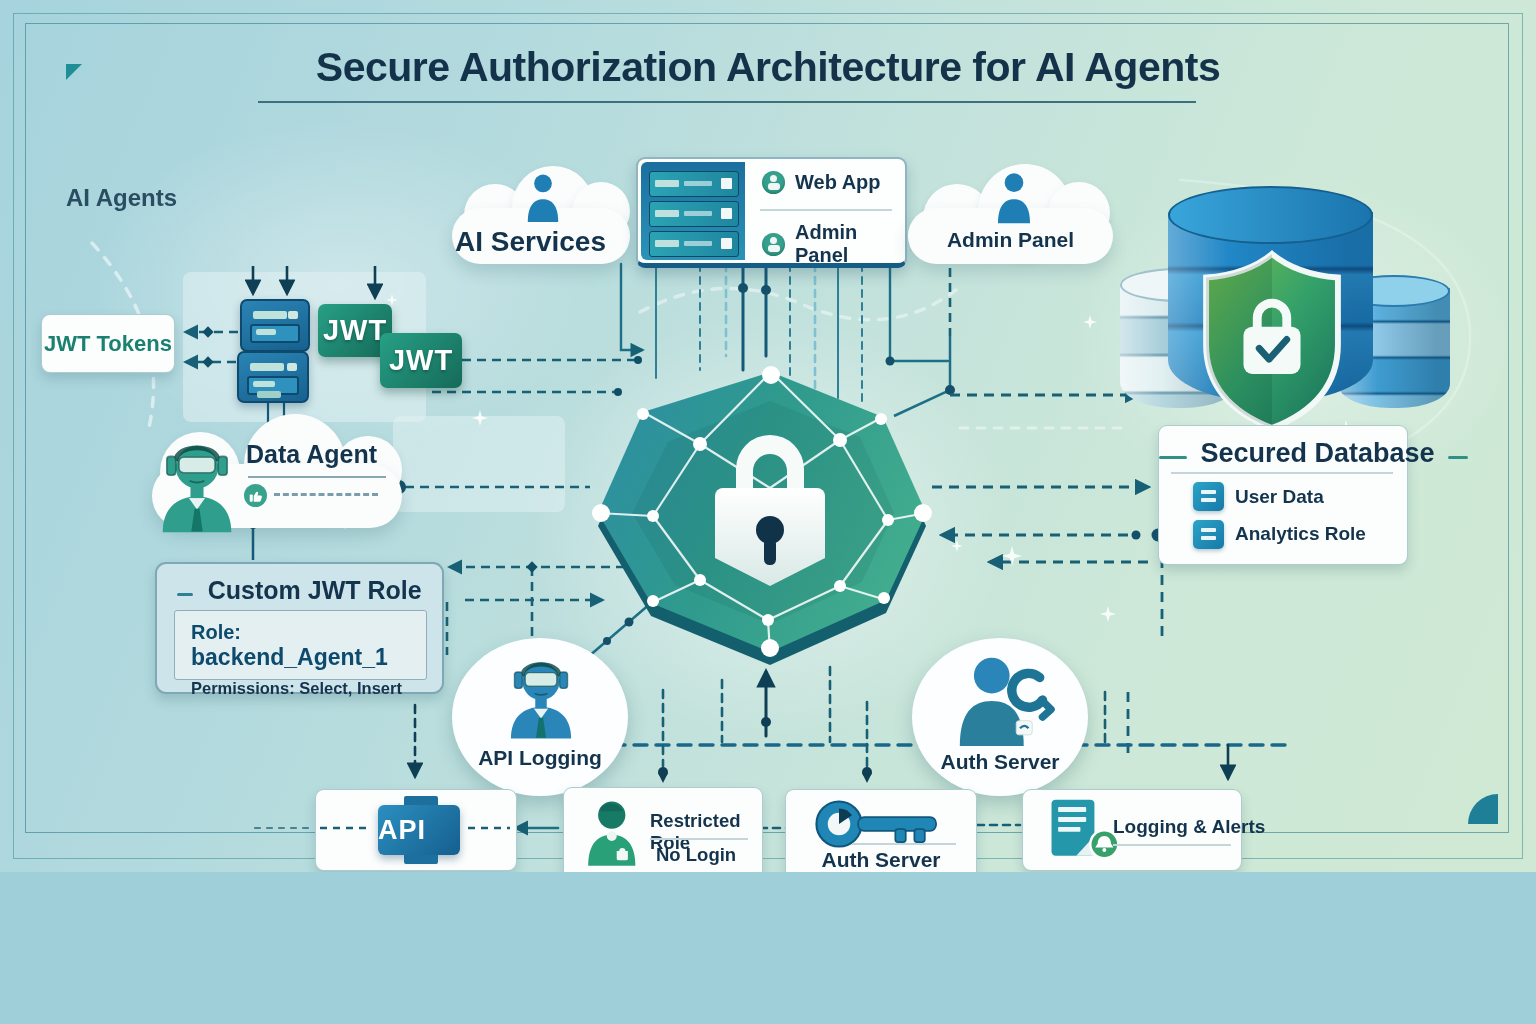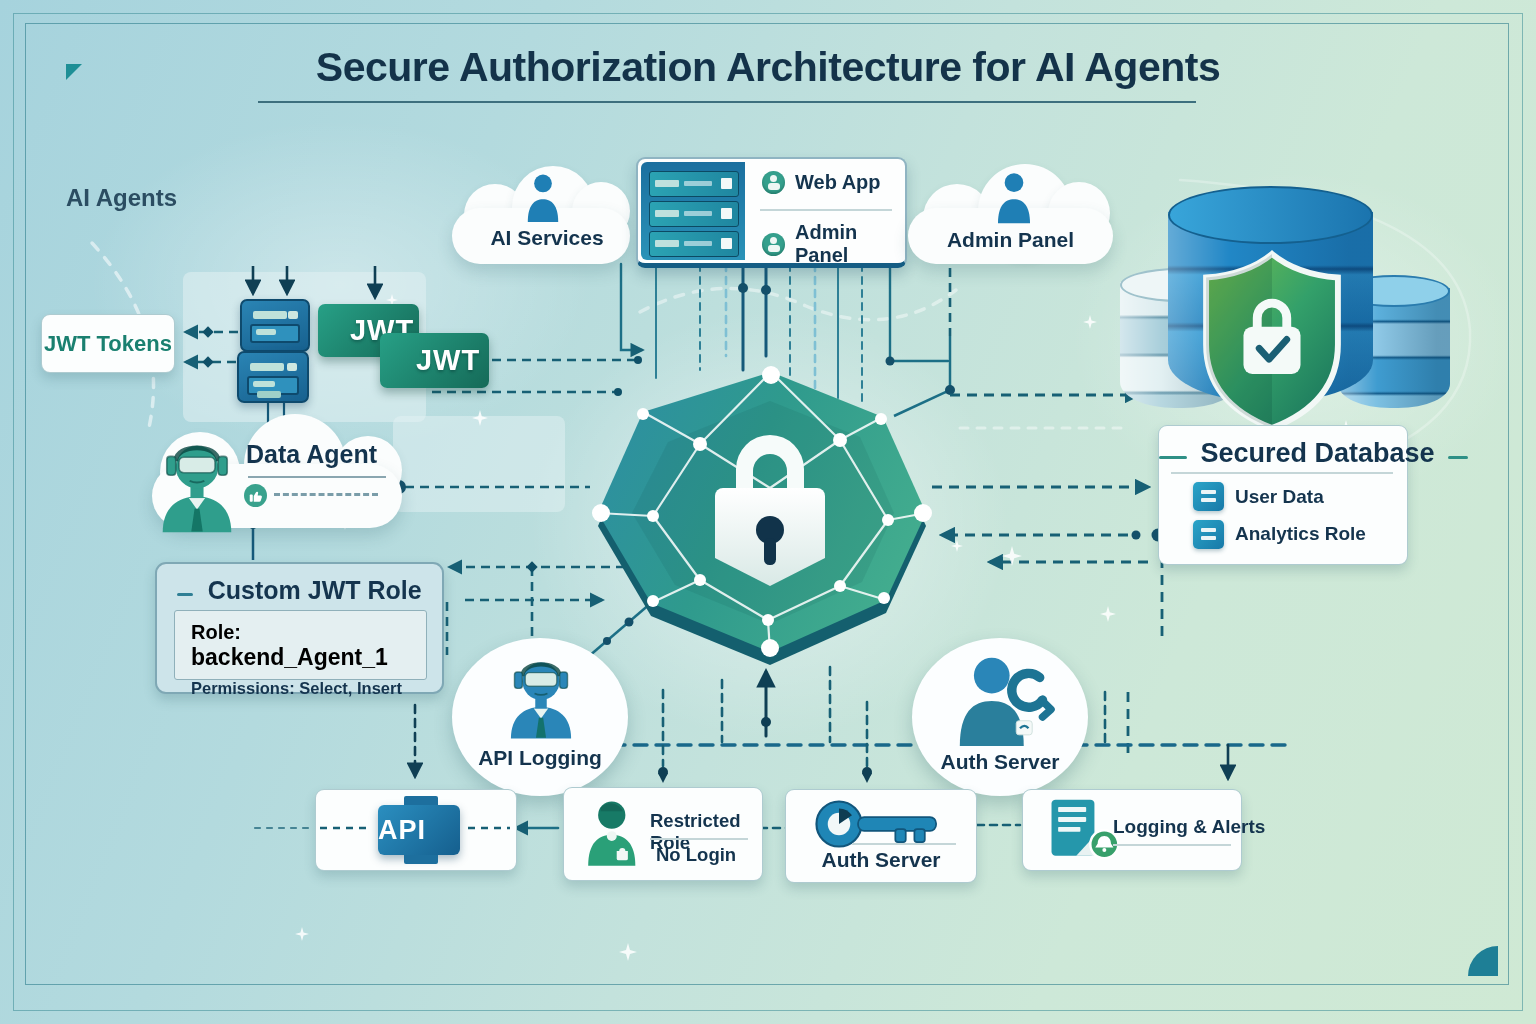--- a/index.html
+++ b/index.html
@@ -1,17 +1,17 @@
 <!DOCTYPE html>
 <html><head>
 <meta charset="utf-8">
 <style>
   html,body{margin:0;padding:0;background:#9fcfd8;}
   #canvas{
-    position:relative;width:1536px;height:1024px;overflow:hidden;
+    position:relative;width:1536px;height:872px;overflow:hidden;
     font-family:"Liberation Sans",sans-serif;
     background:linear-gradient(112deg,#a6d3dd 0%,#b3dade 28%,#c3e2dc 52%,#cde8d8 74%,#cfe9d4 100%);
   }
   .abs{position:absolute;}
   
   .frame{position:absolute;border:1.6px solid rgba(60,140,150,.55);pointer-events:none;}
   .frame.outer{left:13px;top:13px;right:13px;bottom:13px;}
   .frame.inner{left:25px;top:23px;right:27px;bottom:39px;border-color:rgba(45,125,140,.6);}
   .corner-tl{position:absolute;left:66px;top:64px;width:0;height:0;border-top:16px solid #1e8f96;border-right:16px solid transparent;}
   .corner-br{position:absolute;right:38px;bottom:48px;width:30px;height:30px;background:#1e7f96;border-radius:30px 0 0 0;clip-path:polygon(0 100%,100% 100%,100% 0,55% 0,0 55%);}
@@ -38,21 +38,21 @@
   .srow .sq{position:absolute;right:6px;top:6px;width:11px;height:11px;background:#f2f8f8;border-radius:1px;}
   .plabel-row{position:absolute;display:flex;align-items:center;gap:10px;}
   .pcircle{width:23px;height:23px;border-radius:50%;background:#35a08d;position:relative;flex:0 0 auto;box-shadow:inset 0 -2px 3px rgba(0,50,40,.3);}
   .pcircle:before{content:"";position:absolute;left:8px;top:4px;width:7px;height:7px;border-radius:50%;background:#eef7f4;}
   .pcircle:after{content:"";position:absolute;left:5.5px;top:12px;width:12px;height:7px;border-radius:3px;background:#eef7f4;}
   
   .cyl{position:absolute;}
   .cyl .body{position:absolute;left:0;right:0;top:0;bottom:0;}
   .cyl .top{position:absolute;left:0;right:0;border-radius:50%;}
   
-  .jwt{position:absolute;display:flex;align-items:center;justify-content:center;color:#fff;font-weight:bold;font-size:29px;letter-spacing:1px;background:linear-gradient(135deg,#27a086,#156a58);border-radius:7px;box-shadow:0 5px 10px rgba(20,70,60,.35);text-shadow:0 2px 3px rgba(0,40,40,.35);padding-left:27px;}
+  .jwt{position:absolute;display:flex;align-items:center;justify-content:center;color:#fff;font-weight:bold;font-size:29px;letter-spacing:1px;background:linear-gradient(135deg,#27a086,#156a58);border-radius:7px;box-shadow:0 5px 10px rgba(20,70,60,.35);text-shadow:0 2px 3px rgba(0,40,40,.35);}
   .tokenbox{position:absolute;background:linear-gradient(160deg,#2a84b4,#17618f);border:2px solid #0e4a6d;border-radius:7px;box-shadow:0 4px 8px rgba(15,60,90,.3);}
   .tokenbox .lt{position:absolute;left:11px;top:10px;width:34px;height:8px;background:#bfe2da;border-radius:2px;}
   .tokenbox .ltr{position:absolute;right:10px;top:10px;width:10px;height:8px;background:#cfe8e0;border-radius:2px;}
   .tokenbox .fr{position:absolute;left:8px;top:23px;right:8px;height:15px;border:2px solid #0e4a6d;background:#2f91bd;border-radius:3px;}
   .tokenbox .fr i{position:absolute;left:4px;top:3px;right:22px;height:6px;background:#bfe2da;border-radius:2px;display:block;}
   .tokenbox .lb{position:absolute;left:18px;bottom:3px;width:24px;height:7px;background:#9fd0c8;border-radius:2px;}
   .ellipse-node{position:absolute;background:#fcfeff;border-radius:50%;box-shadow:0 8px 18px rgba(40,90,100,.25);}
   .chip{position:absolute;background:linear-gradient(135deg,#2b8fc0,#155f8e);border-radius:6px;display:flex;align-items:center;justify-content:flex-start;color:#fff;font-weight:bold;font-size:27px;letter-spacing:1px;box-shadow:0 4px 8px rgba(15,60,90,.35);}
   .chip:before{content:"";position:absolute;top:-9px;left:26px;width:34px;height:9px;background:#1d6f9e;border-radius:2px 2px 0 0;}
   .chip:after{content:"";position:absolute;bottom:-9px;left:26px;width:34px;height:9px;background:#1d6f9e;border-radius:0 0 2px 2px;}
@@ -286,21 +286,21 @@
 
   <div class="cloud" style="left:452px;top:162px;width:178px;height:102px;">
     <span class="bump" style="left:12px;top:22px;width:62px;height:62px;"></span>
     <span class="bump" style="left:60px;top:4px;width:82px;height:82px;"></span>
     <span class="bump" style="left:120px;top:20px;width:58px;height:58px;"></span>
     <span class="base" style="height:56px;"></span>
     <div class="content">
       <svg class="abs" style="left:72px;top:10px;color:#1f7fb5;" width="38" height="52">
           <use href="#sym-person"></use>
         </svg>
-      <div class="abs cloud-title" style="left:12px;right:0;top:64px;text-align:center;font-size:21px;">AI Services</div>
+      <div class="abs cloud-title" style="left:3px;right:0;top:64px;font-size:28px;">AI Services</div>
     </div>
   </div>
 
   <div class="rack" style="left:636px;top:157px;width:267px;height:104px;">
     <div class="rack-left">
       <div class="srow" style="top:9px;">
           <span class="bar1"></span>
           <span class="bar2"></span>
           <span class="sq"></span>
         </div>
@@ -415,21 +415,21 @@
     </div>
   </div>
 
   <div class="abs" style="left:155px;top:562px;width:285px;height:128px;background:#cde4ea;border:2px solid #7fa8b5;border-radius:11px;box-shadow:0 6px 12px rgba(40,90,100,.22);">
     <div class="abs" style="left:0;right:0;top:12px;text-align:center;">
       <span class="hdash" style="width:16px;background:#2f7f95;margin-right:10px;"></span>
       <span class="navy" style="font-size:25px;">Custom JWT Role</span>
       <span class="hdash" style="width:52px;background:#2f7f95;margin-left:10px;"></span>
     </div>
     <div class="abs" style="left:17px;top:46px;right:15px;bottom:12px;background:#e4eff1;border:1.5px solid #8fb0ba;border-radius:3px;">
-      <div style="margin:10px 0 0 16px;font-size:20px;color:#000000;">
+      <div style="margin:10px 0 0 16px;font-size:20px;color:#0c4a6e;">
         <span style="font-weight:bold;">Role:</span>
         <span style="font-weight:bold;font-size:23px;">backend_Agent_1</span>
       </div>
       <div style="margin:8px 0 0 16px;font-size:16.5px;color:#14344e;">
         <span style="font-weight:bold;">Permissions:</span>
         <span style="font-weight:bold;">Select, Insert</span>
       </div>
     </div>
   </div>
 

